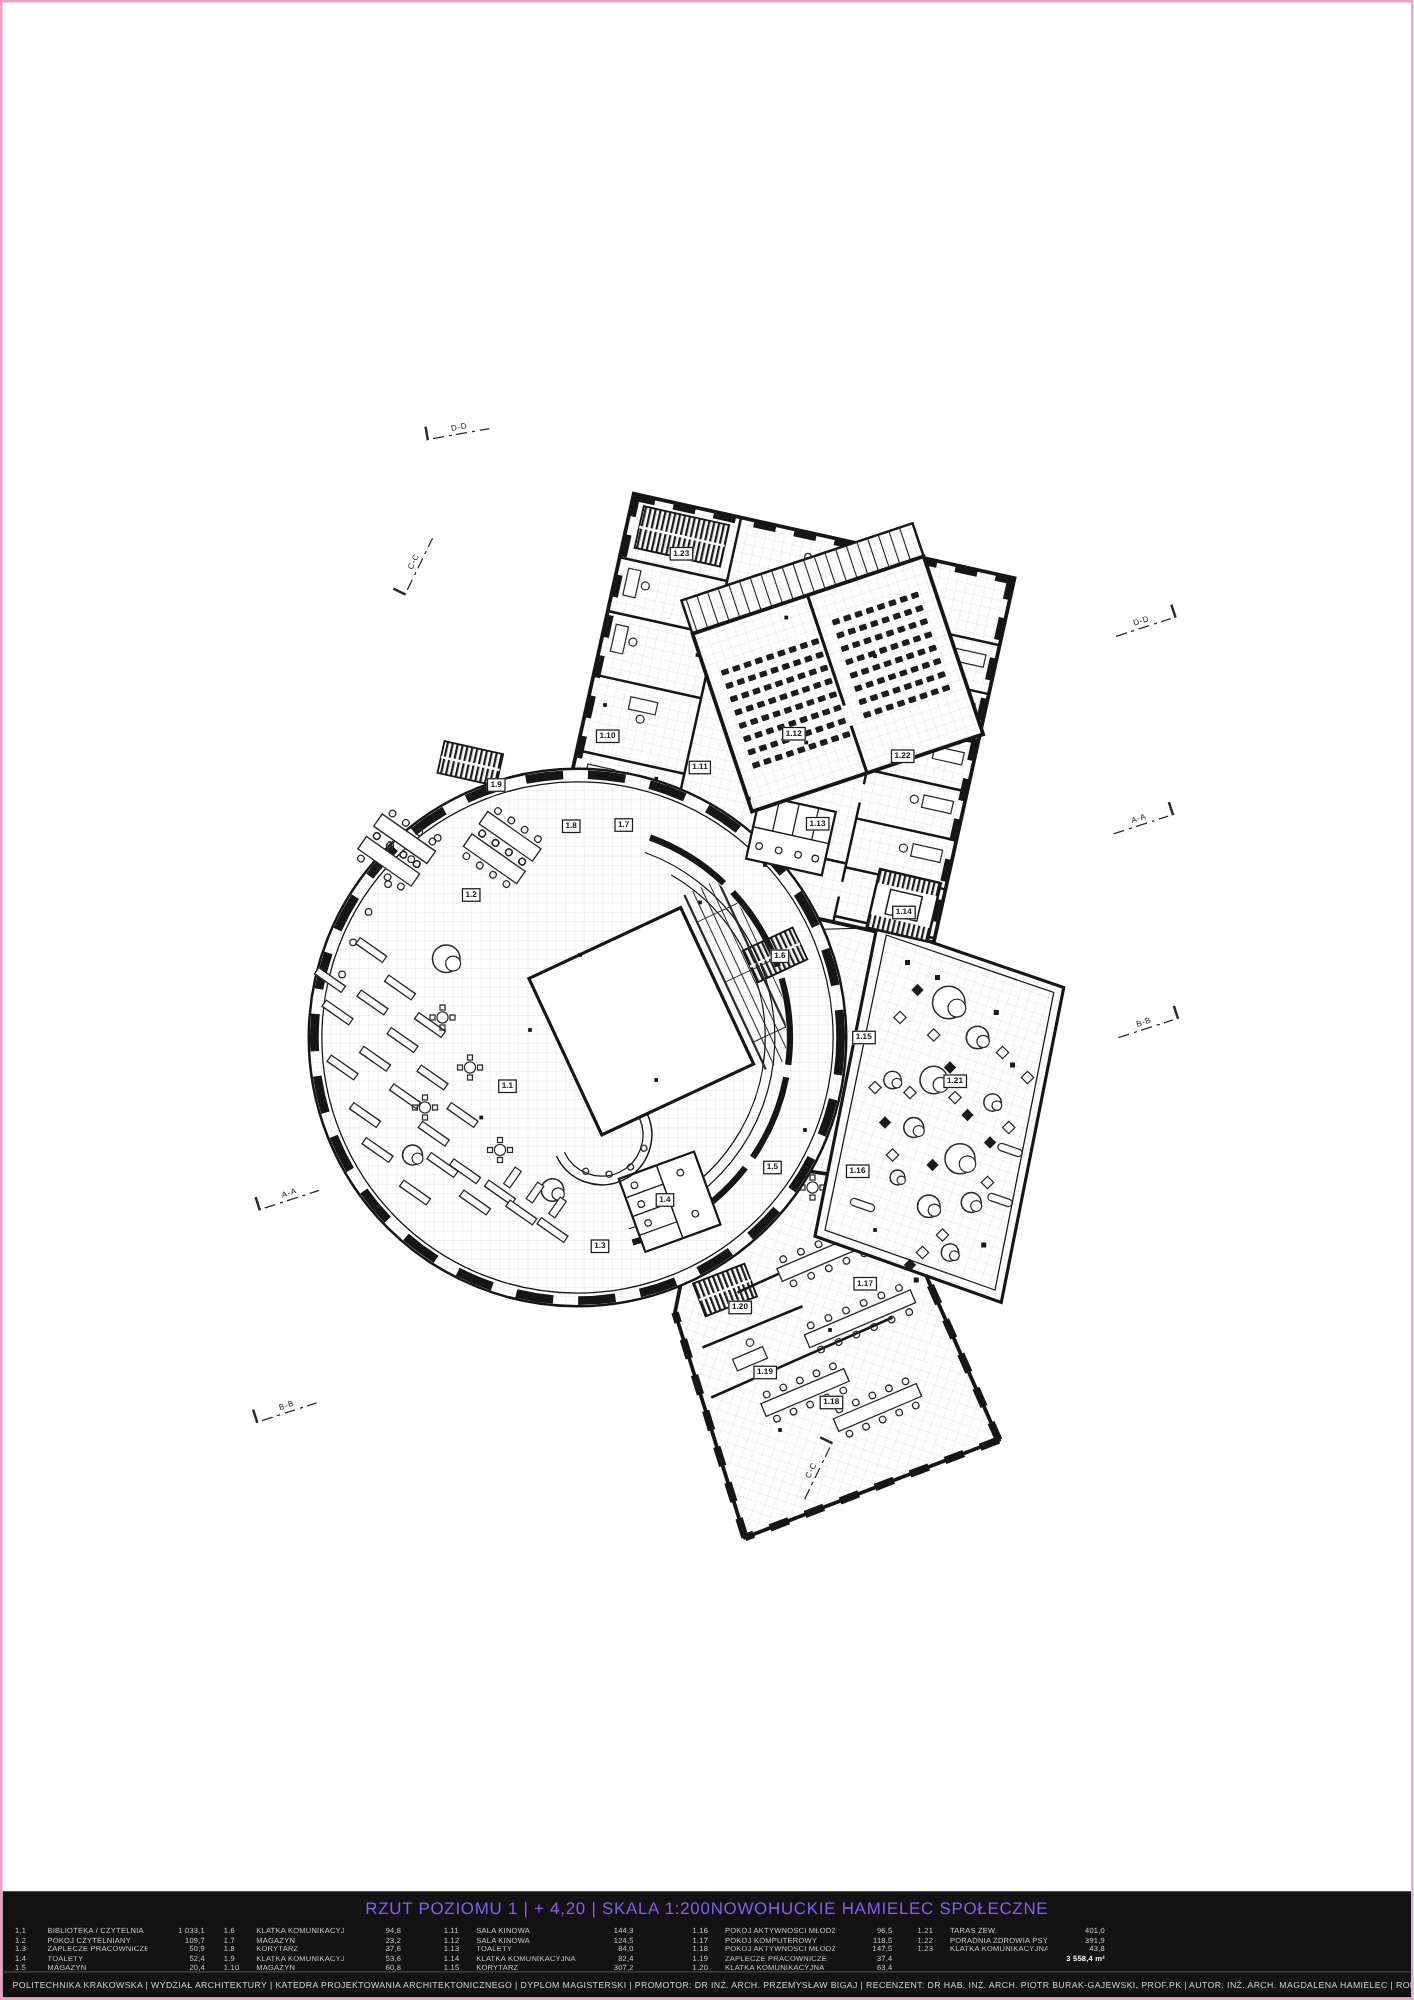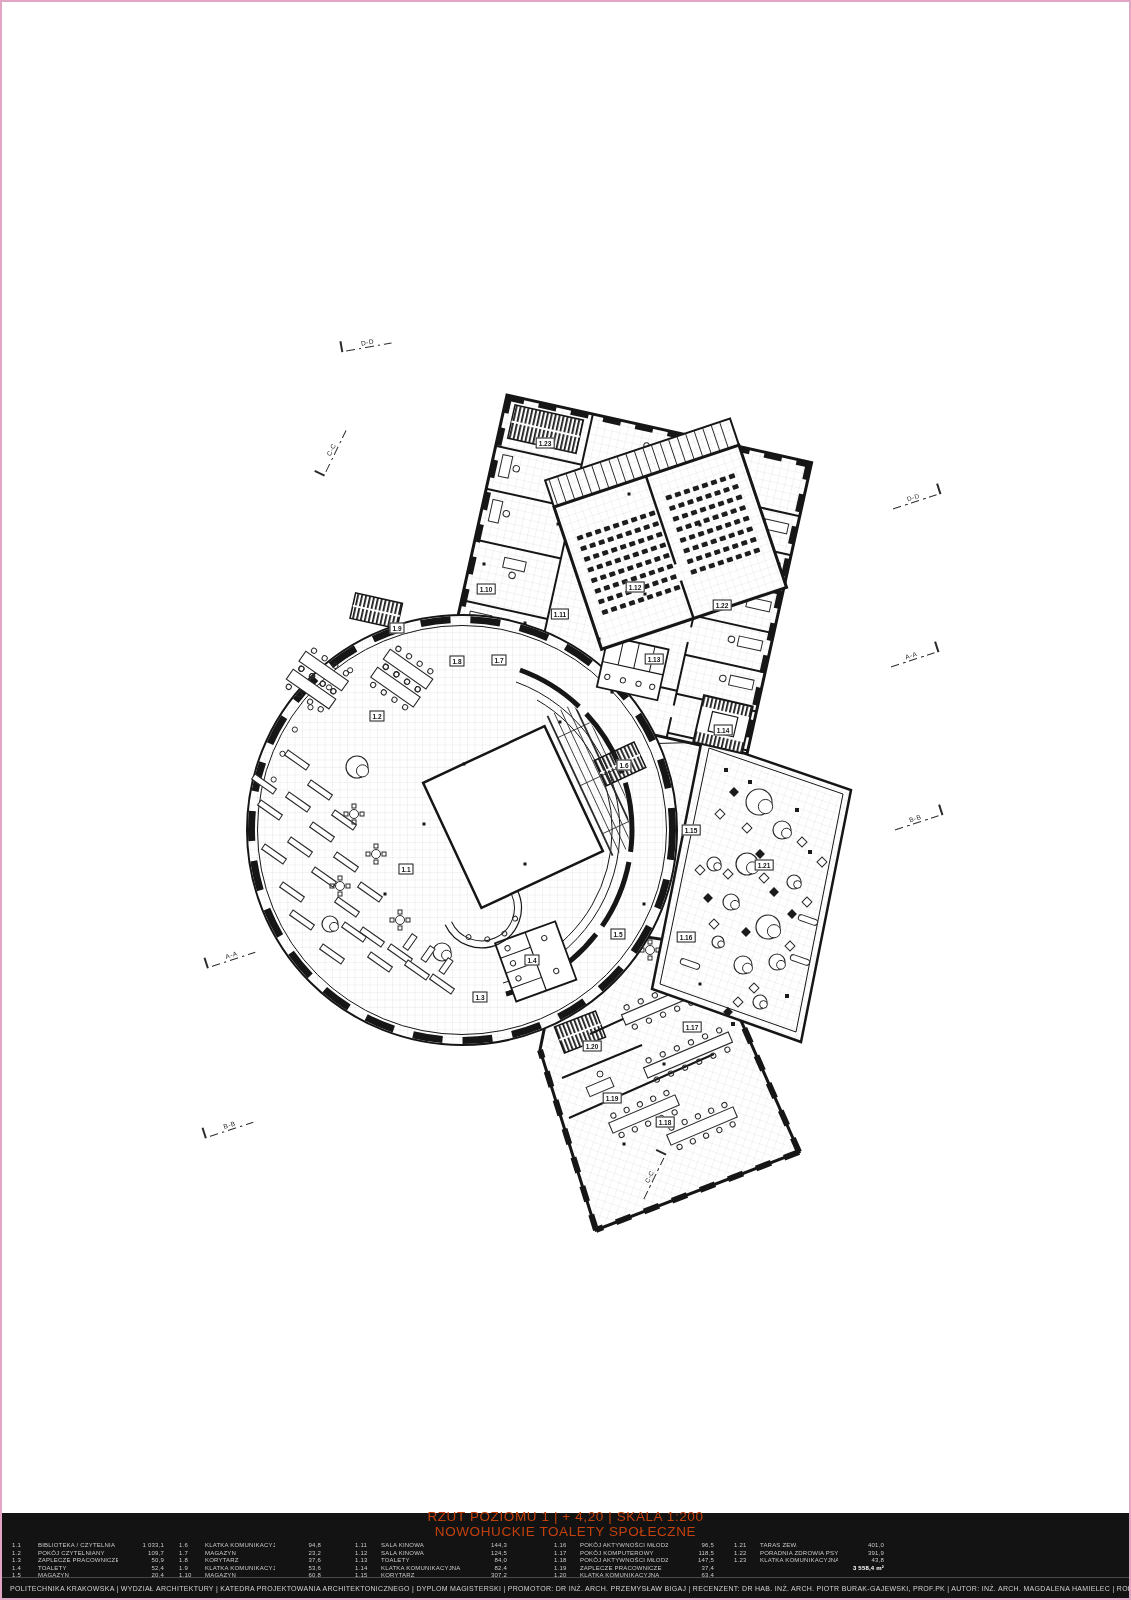--- a/index.html
+++ b/index.html
@@ -16,22 +16,22 @@
        transform-origin:center;}
   .smk.r{flex-direction:row-reverse;}
   .smk-k{width:1.5px;height:11px;background:#2b2b2b;}
   .smk-t{display:block;text-align:center;margin-bottom:1px;color:#222;
          font:6.5px "Liberation Sans",sans-serif;letter-spacing:.5px;}
   .smk-l{width:46px;height:1.5px;
          background:repeating-linear-gradient(90deg,#2b2b2b 0 9px,transparent 9px 13px,#2b2b2b 13px 15.5px,transparent 15.5px 19px);}
   
   #footer{position:absolute;left:0;right:0;bottom:0;top:1511px;background:#131313;}
   #footer .titlebar{position:absolute;left:0;right:0;top:0;height:26px;
-        display:flex;justify-content:flex-end;align-items:center;
-        padding:0 16px;color:#c2410c;font-size:13.5px;letter-spacing:.6px;font-weight:500;flex-direction:column;}
+        display:flex;justify-content:center;align-items:center;
+        padding:0 16px;color:#8b5cf6;font-size:13.5px;letter-spacing:.6px;font-weight:500;}
   #legend{position:absolute;left:0;right:0;top:27px;height:42px;color:#c9c9c9;}
   .lcol{position:absolute;top:2px;}
   .lrow{display:flex;font-size:6px;line-height:7.6px;letter-spacing:.2px;white-space:nowrap;}
   .lid{width:26px;flex:none;}
   .lname{flex:1;overflow:hidden;}
   .larea{width:46px;flex:none;text-align:right;}
   .ltotal{font-weight:700;color:#fff;}
   #credits{position:absolute;left:0;right:0;bottom:0;height:20px;
         border-top:1px solid #484848;display:flex;align-items:center;
         padding:0 8px;color:#cfcfcf;font-size:7px;letter-spacing:.3px;white-space:nowrap;}
@@ -772,21 +772,21 @@
         <div>
           <span class="smk-t">C-C</span>
           <div class="smk-l"></div>
         </div>
       </div>
     </div>
 
   <div id="footer">
     <div class="titlebar">
       <span>RZUT POZIOMU 1 | + 4,20 | SKALA 1:200</span>
-      <span>NOWOHUCKIE TOALETY SPOŁECZNE</span>
+      <span>NOWOHUCKIE HAMIELEC SPOŁECZNE</span>
     </div>
     <div id="legend">
         <div class="lcol" style="left: 10px; width: 152px;">
           <div class="lrow">
             <span class="lid">1.1</span>
             <span class="lname">BIBLIOTEKA / CZYTELNIA</span>
             <span class="larea">1 033,1</span>
           </div>
           <div class="lrow">
             <span class="lid">1.2</span>

